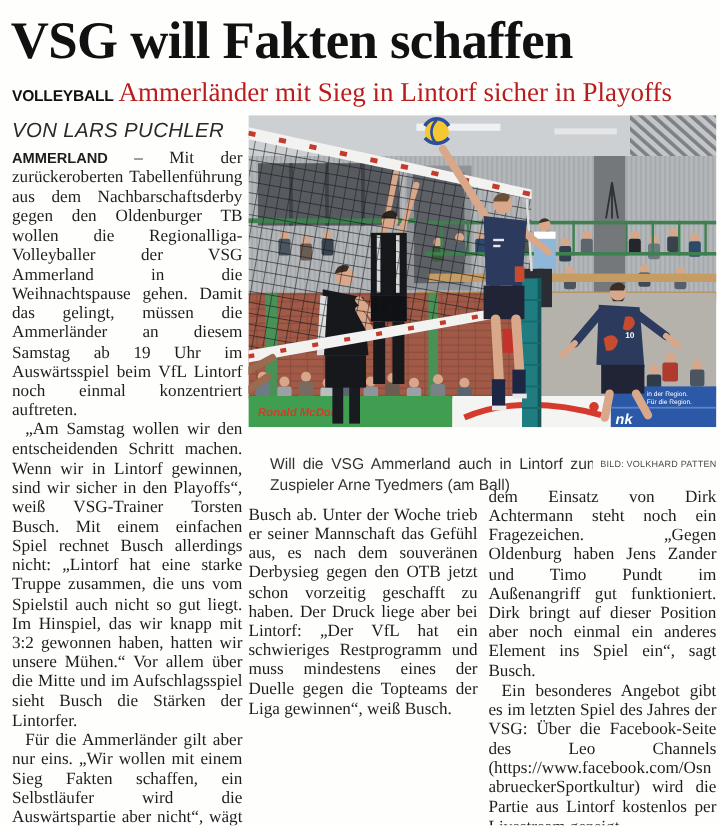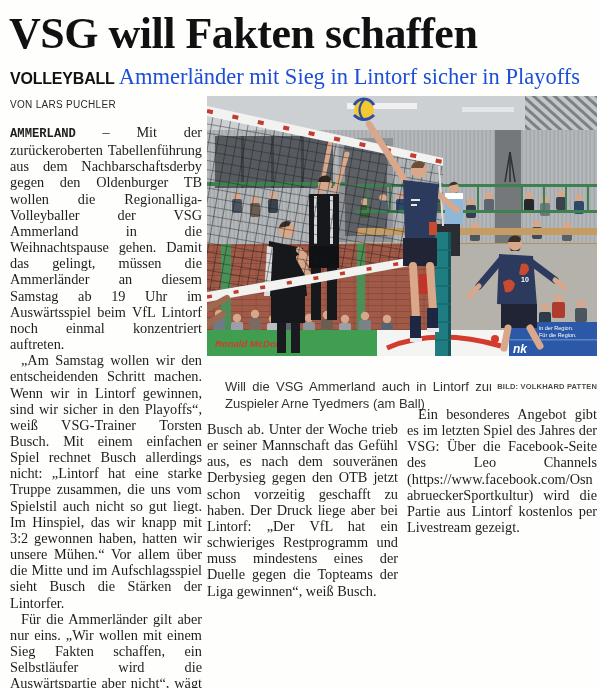--- a/index.html
+++ b/index.html
@@ -2,40 +2,40 @@
 <html lang="de"><head>
 <meta charset="utf-8">
 <style>
   html,body{margin:0;padding:0;background:#ffffff;}
   .page{position:relative;width:600px;height:688px;background:#fefefd;overflow:hidden;
         font-family:"Liberation Serif",serif;color:#1b1b1b;padding-left:40px;}
   .headline{position:absolute;left:9px;top:12px;width:585px;margin:0;
             font-family:"Liberation Serif",serif;font-weight:700;font-size:44px;line-height:1.0;
             letter-spacing:-0.5px;color:#111;}
   .subhead{position:absolute;left:10px;top:64px;width:585px;white-space:nowrap;}
-  .kicker{font-family:"Liberation Sans",sans-serif;font-weight:700;font-size:16px;
+  .kicker{font-family:"Liberation Sans",sans-serif;font-weight:700;font-size:13px;
           letter-spacing:-0.2px;color:#111;}
-  .subtitle{font-size:22.5px;color:#1d4ed8;}
+  .subtitle{font-size:22.5px;color:#b91c1c;}
   .byline{position:absolute;left:10px;top:99px;font-family:"Liberation Sans",sans-serif;
-          font-size:10px;letter-spacing:0.3px;color:#2a2a2a;}
+          font-size:17px;letter-spacing:0.3px;color:#2a2a2a;font-style:italic;}
   .col{position:absolute;width:192px;font-size:14.3px;line-height:16.15px;text-align:justify;
        color:#1d1d1d;hyphens:auto;}
   .col p{margin:0;}
   .col p.indent{text-indent:11px;}
   .col p.runover{text-align-last:justify;}
-  .lead-tag{font-family:Liberation Mono, monospace;font-weight:700;font-size:12.2px;}
+  .lead-tag{font-family:Liberation Sans, sans-serif;font-weight:700;font-size:12.2px;}
   #col1{left:10px;top:124px;}
   #col2{left:207px;top:421px;width:191px;}
   #col3{left:407px;top:406px;width:190px;}
   .photo{position:absolute;left:207px;top:96px;width:390px;height:260px;}
   .caption-wrap{position:absolute;left:207px;top:361px;width:390px;
                 font-family:"Liberation Sans",sans-serif;font-size:13px;line-height:16.5px;
                 color:#333;text-align:justify;}
   .caption-wrap p{margin:18px;}
-  .credit{position:absolute;right:0;top:18px;font-size:7.5px;font-weight:700;
+  .credit{position:absolute;right:0;top:18px;font-size:7.5px;font-weight:400;
           letter-spacing:0.2px;color:#4a4a4a;background:#fefefd;padding-left:6px;margin-left:46px;}
   .url{overflow-wrap:anywhere;}
 </style>
 </head>
 <body>
 
 <div class="page">
 
   <h1 class="headline">VSG will Fakten schaffen</h1>
 
@@ -324,16 +324,17 @@
     <p><span class="lead-tag">AMMERLAND</span> <span>– Mit der zurückeroberten Tabellenführung aus dem Nachbarschaftsderby gegen den Oldenburger TB wollen die Regionalliga-Volleyballer der VSG Ammerland in die Weihnachtspause gehen. Damit das gelingt, müssen die Ammerländer an diesem Samstag ab 19 Uhr im Auswärtsspiel beim VfL Lintorf noch einmal konzentriert auftreten.</span></p>
     <p class="indent">„Am Samstag wollen wir den entscheidenden Schritt machen. Wenn wir in Lintorf gewinnen, sind wir sicher in den Playoffs“, weiß VSG-Trainer Torsten Busch. Mit einem einfachen Spiel rechnet Busch allerdings nicht: „Lintorf hat eine starke Truppe zusammen, die uns vom Spielstil auch nicht so gut liegt. Im Hinspiel, das wir knapp mit 3:2 gewonnen haben, hatten wir unsere Mühen.“ Vor allem über die Mitte und im Aufschlagsspiel sieht Busch die Stärken der Lintorfer.</p>
     <p class="indent runover">Für die Ammerländer gilt aber nur eins. „Wir wollen mit einem Sieg Fakten schaffen, ein Selbstläufer wird die Auswärtspartie aber nicht“, wägt</p>
   </div>
 
   <div class="col" id="col2">
     <p>Busch ab. Unter der Woche trieb er seiner Mannschaft das Gefühl aus, es nach dem souveränen Derbysieg gegen den OTB jetzt schon vorzeitig geschafft zu haben. Der Druck liege aber bei Lintorf: „Der VfL hat ein schwieriges Restprogramm und muss mindestens eines der Duelle gegen die Topteams der Liga gewinnen“, weiß Busch.</p>
   </div>
 
   <div class="col" id="col3">
+    <p>dem Einsatz von Dirk Achtermann steht noch ein Fragezeichen. „Gegen Oldenburg haben Jens Zander und Timo Pundt im Außenangriff gut funktioniert. Dirk bringt auf dieser Position aber noch einmal ein anderes Element ins Spiel ein“, sagt Busch.</p>
     <p class="indent url">Ein besonderes Angebot gibt es im letzten Spiel des Jahres der VSG: Über die Facebook-Seite des Leo Channels (https://www.facebook.com/OsnabrueckerSportkultur) wird die Partie aus Lintorf kostenlos per Livestream gezeigt.</p>
   </div>
 
 </div>
 
 </body></html>

